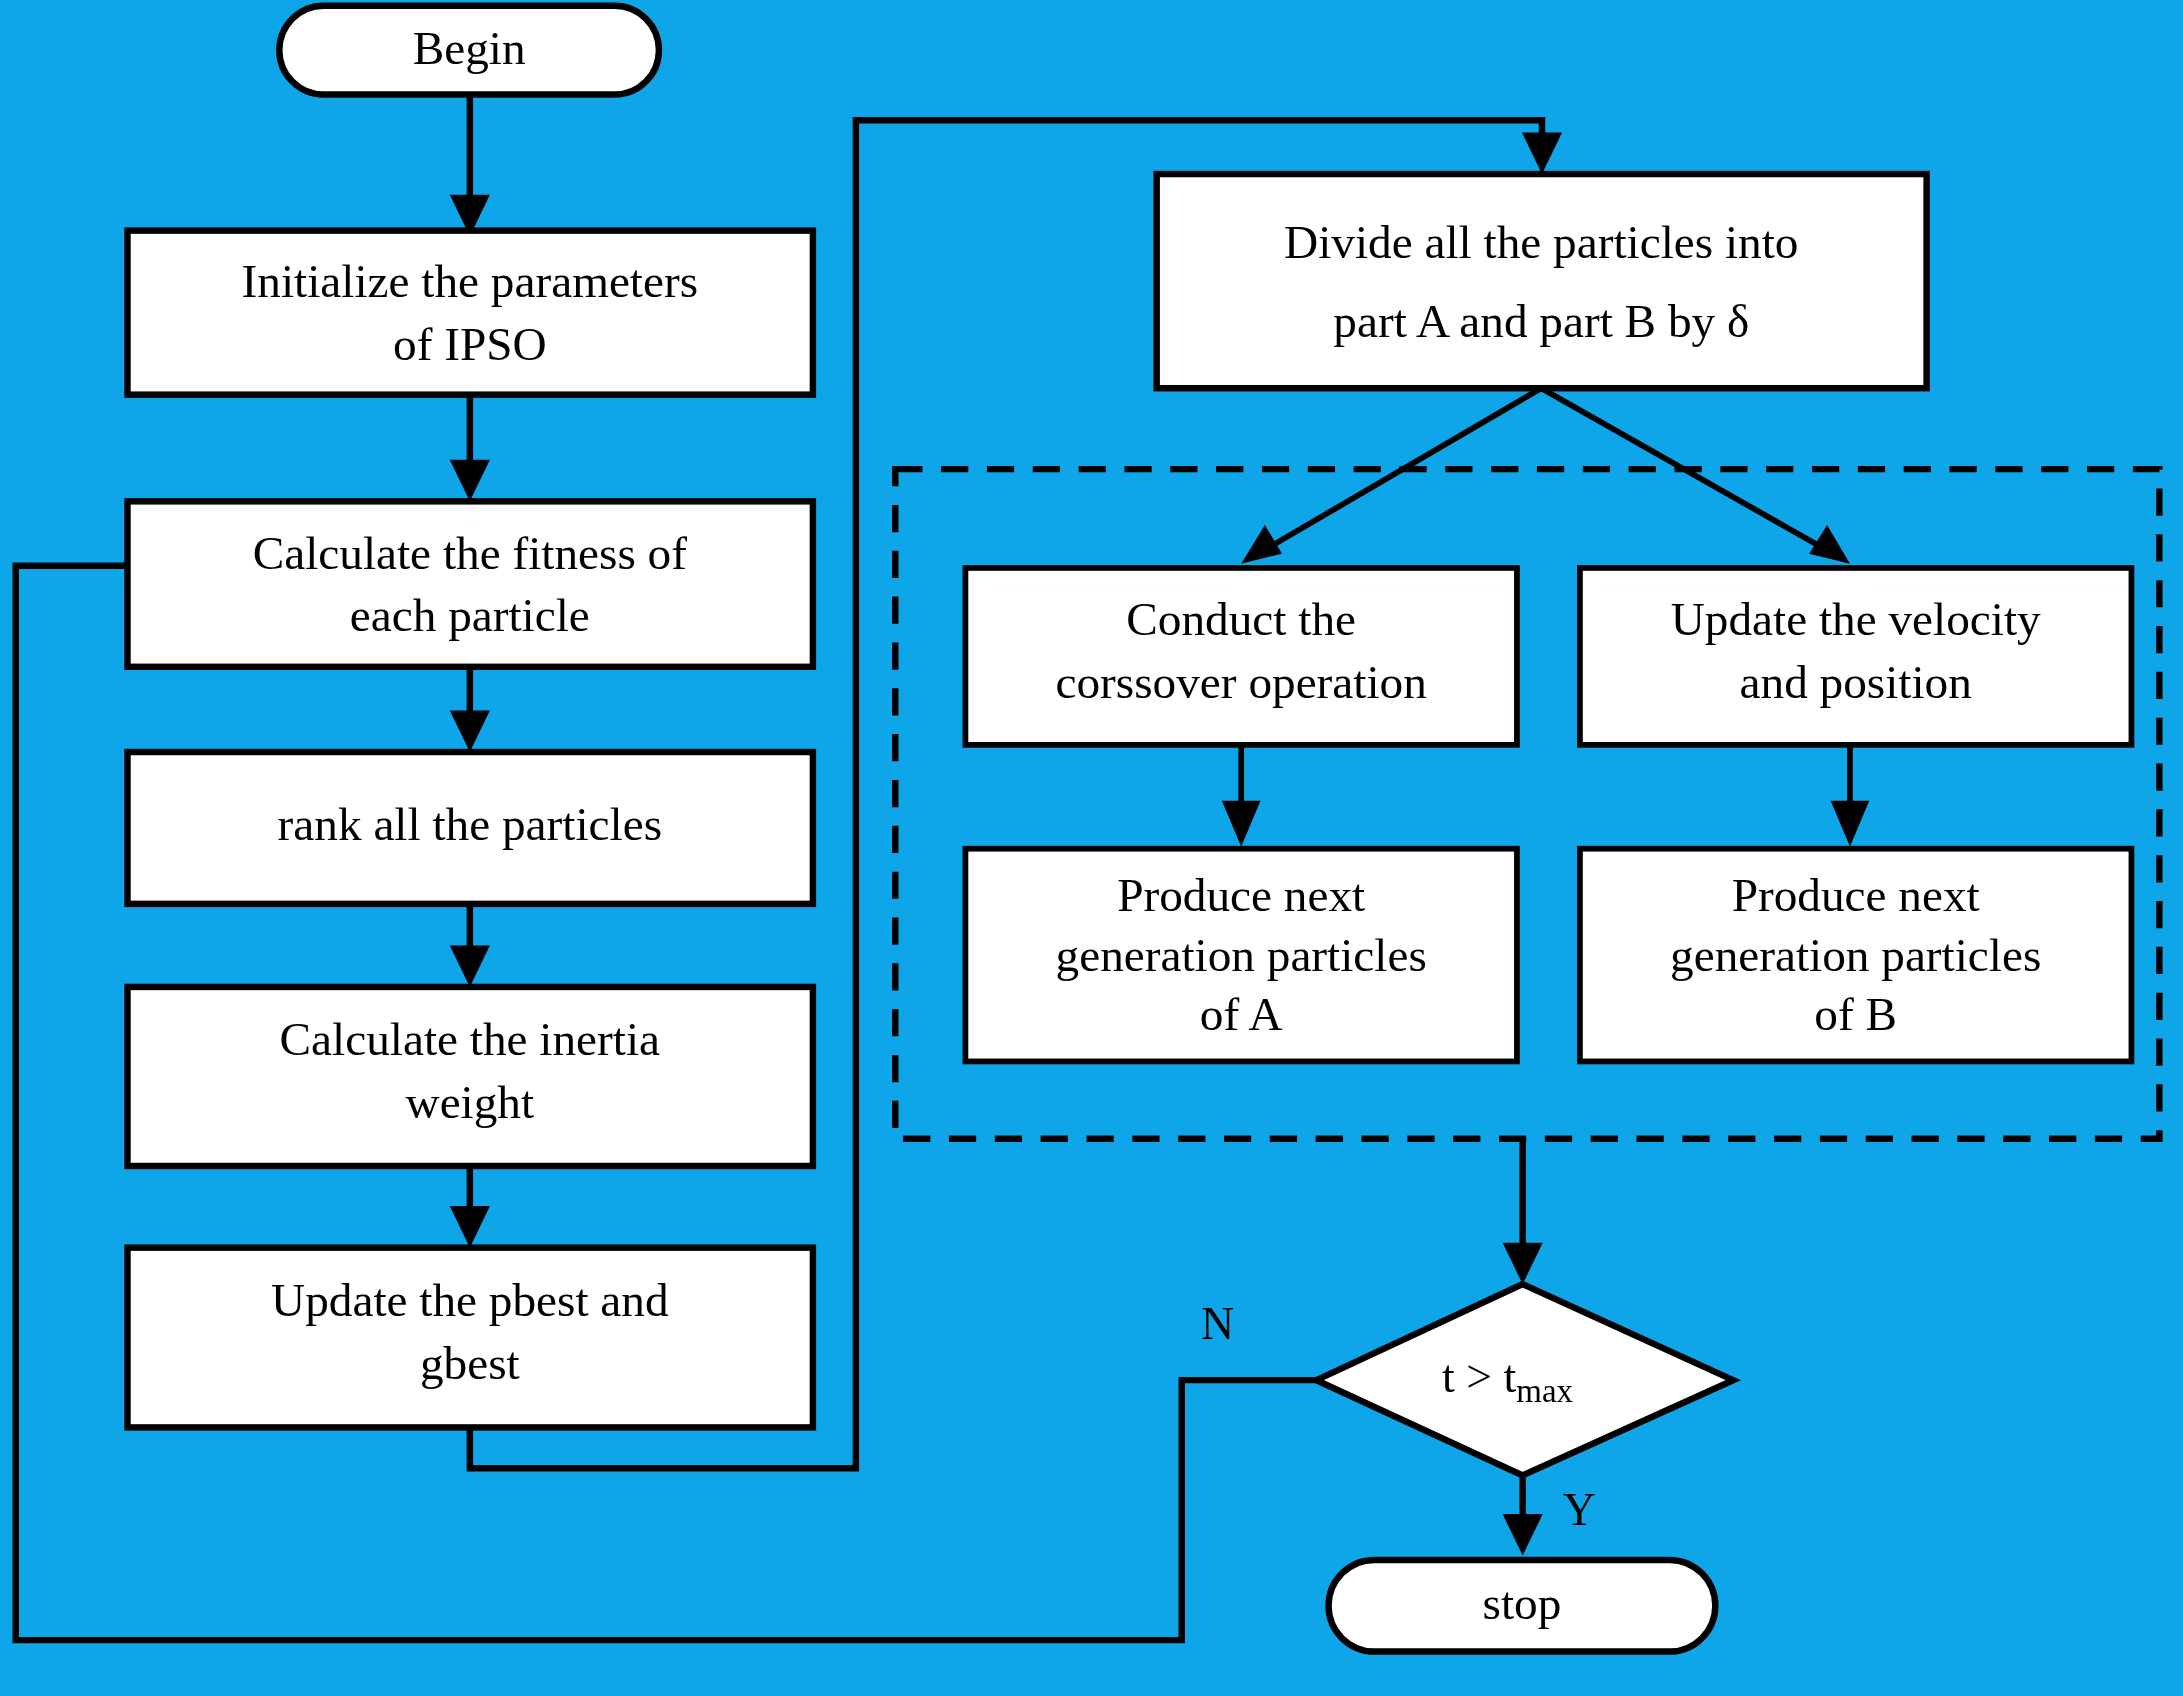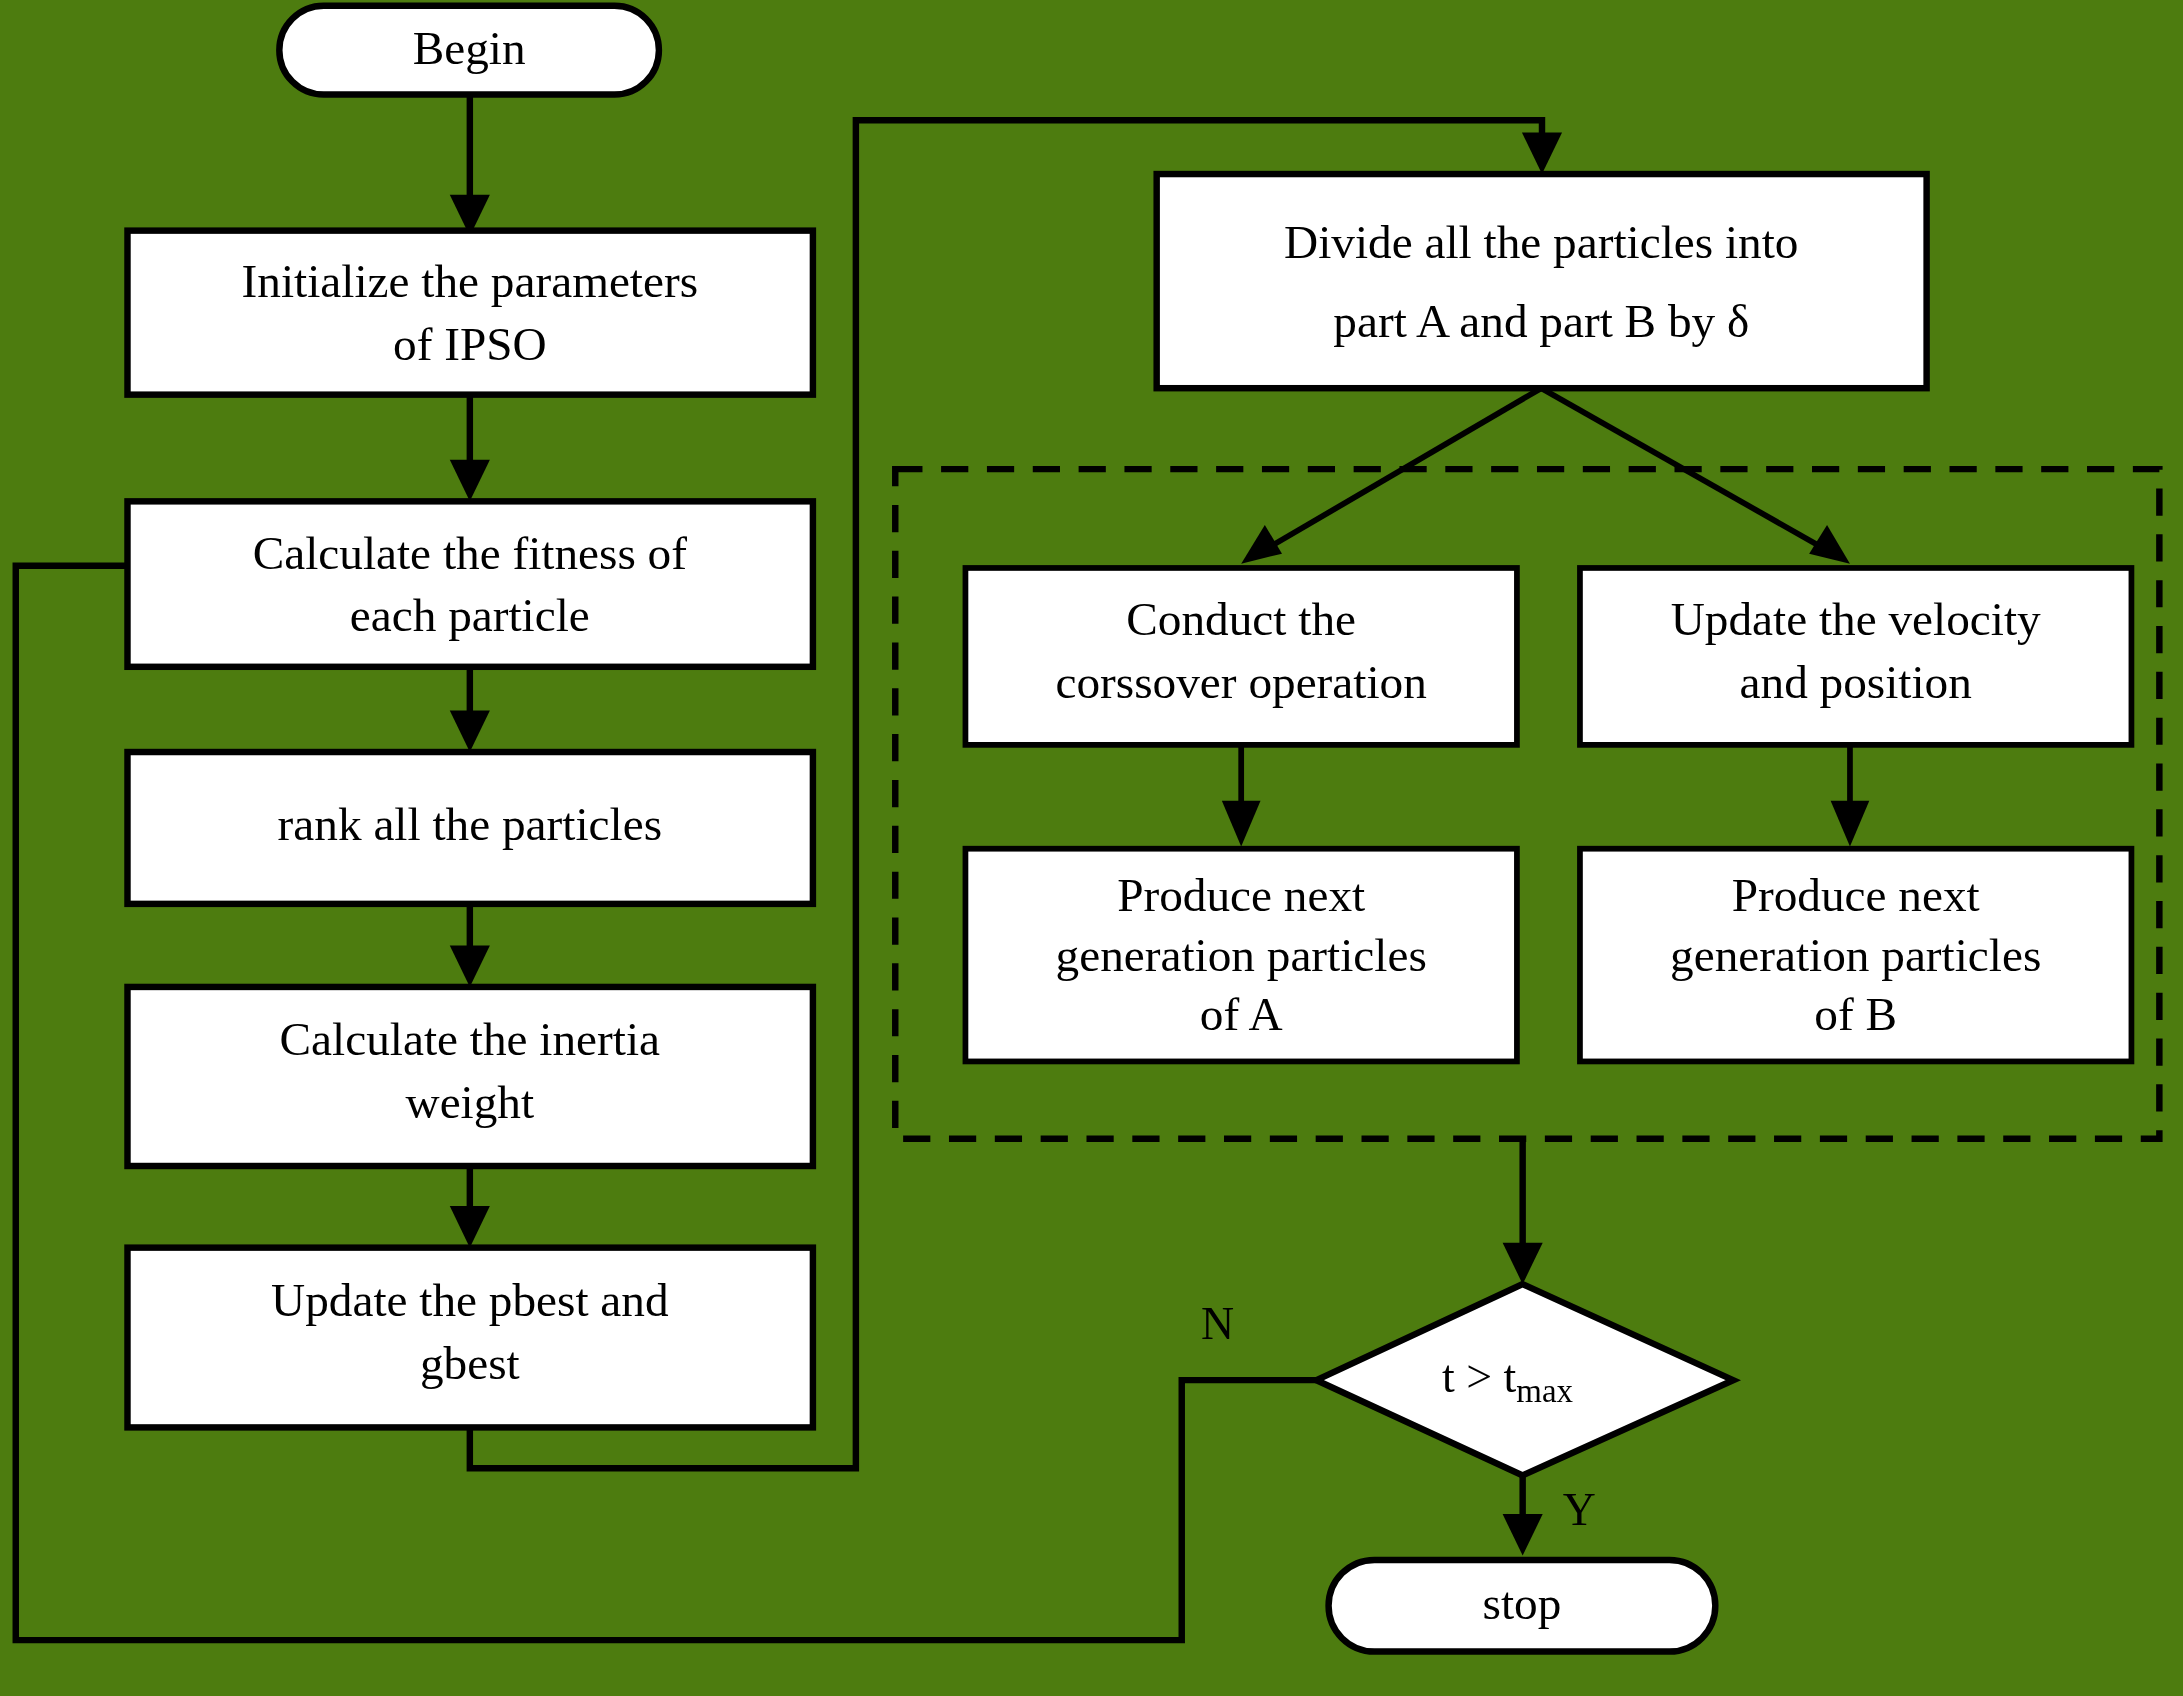--- a/index.html
+++ b/index.html
@@ -4,21 +4,21 @@
 <style>
   html, body {
     margin: 0;
     padding: 0;
     background: #ffffff;
   }
   #canvas-wrap {
     position: relative;
     width: 2183px;
     height: 1696px;
-    background: #4d7c0f;
+    background: #0ea5e9;
     overflow: hidden;
   }
   svg#flow {
     display: block;
     width: 2183px;
     height: 1696px;
   }
   .node-shape {
     fill: #ffffff;
     stroke: #000000;

